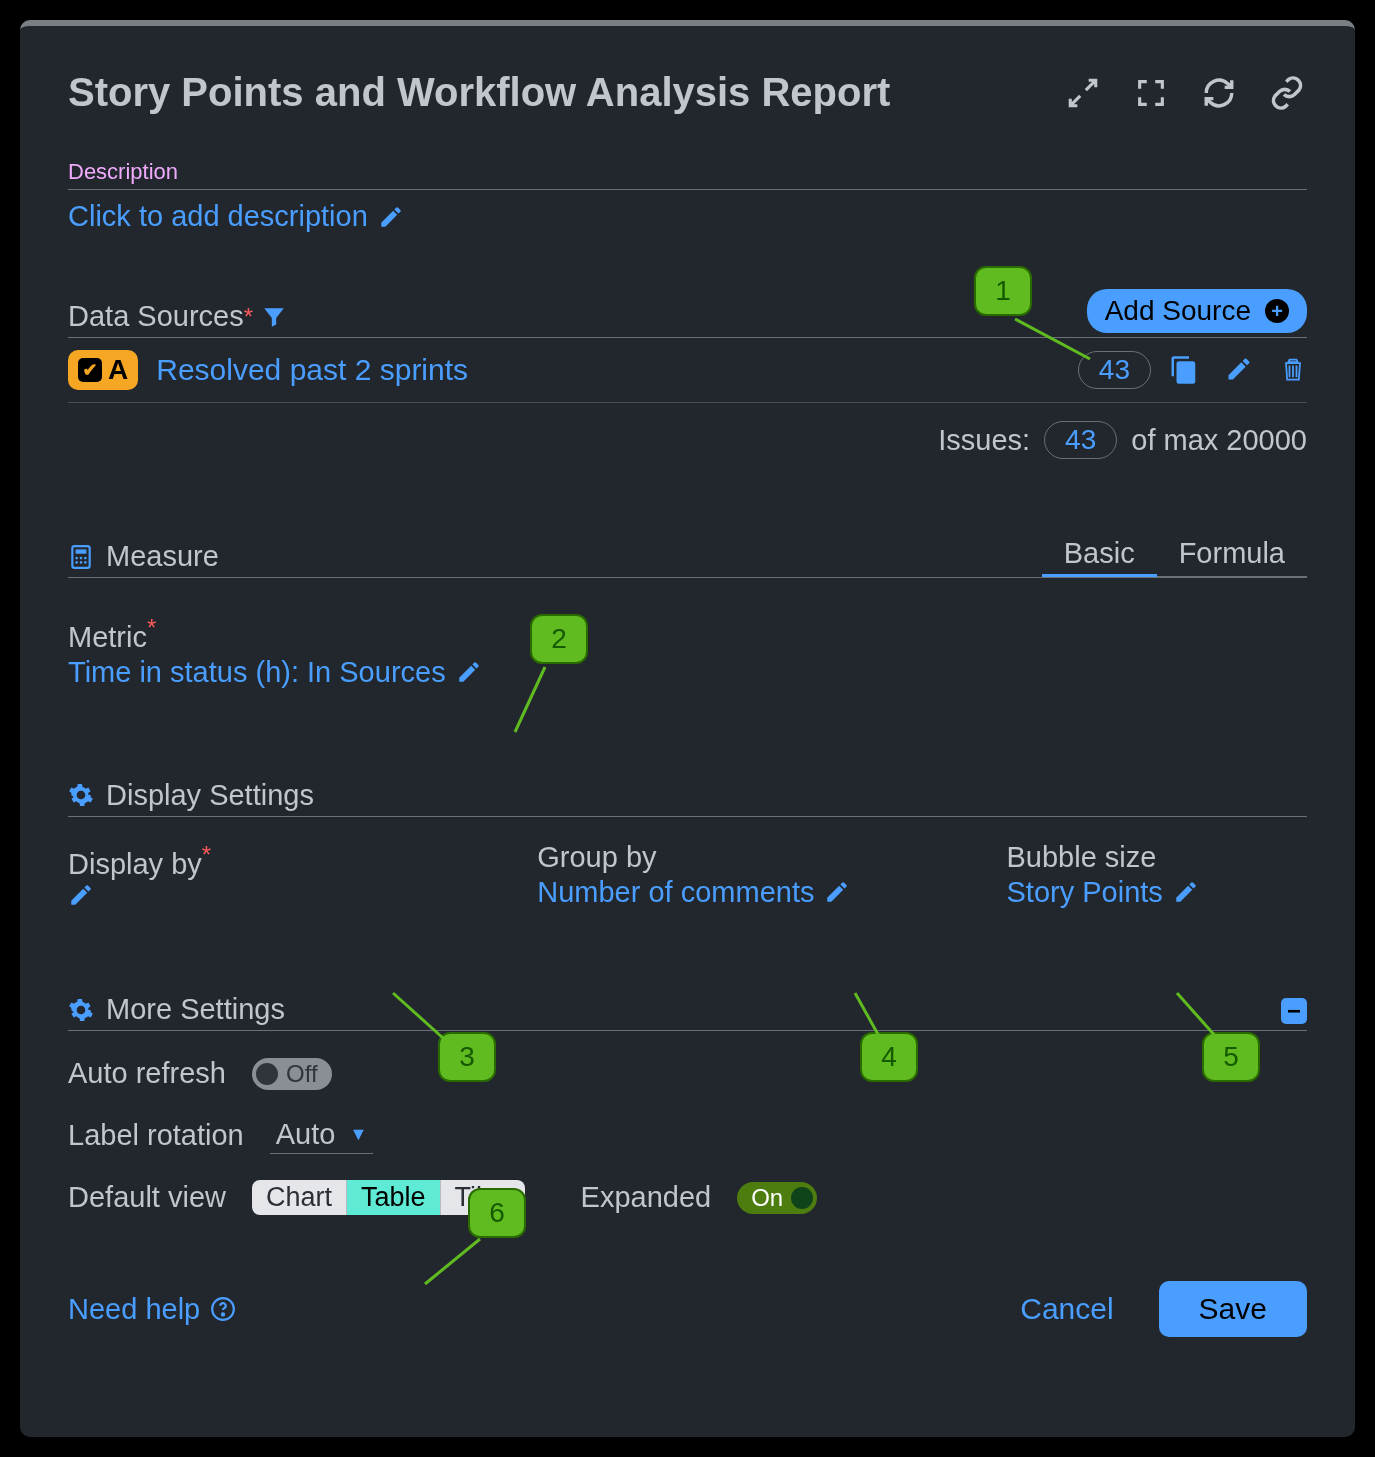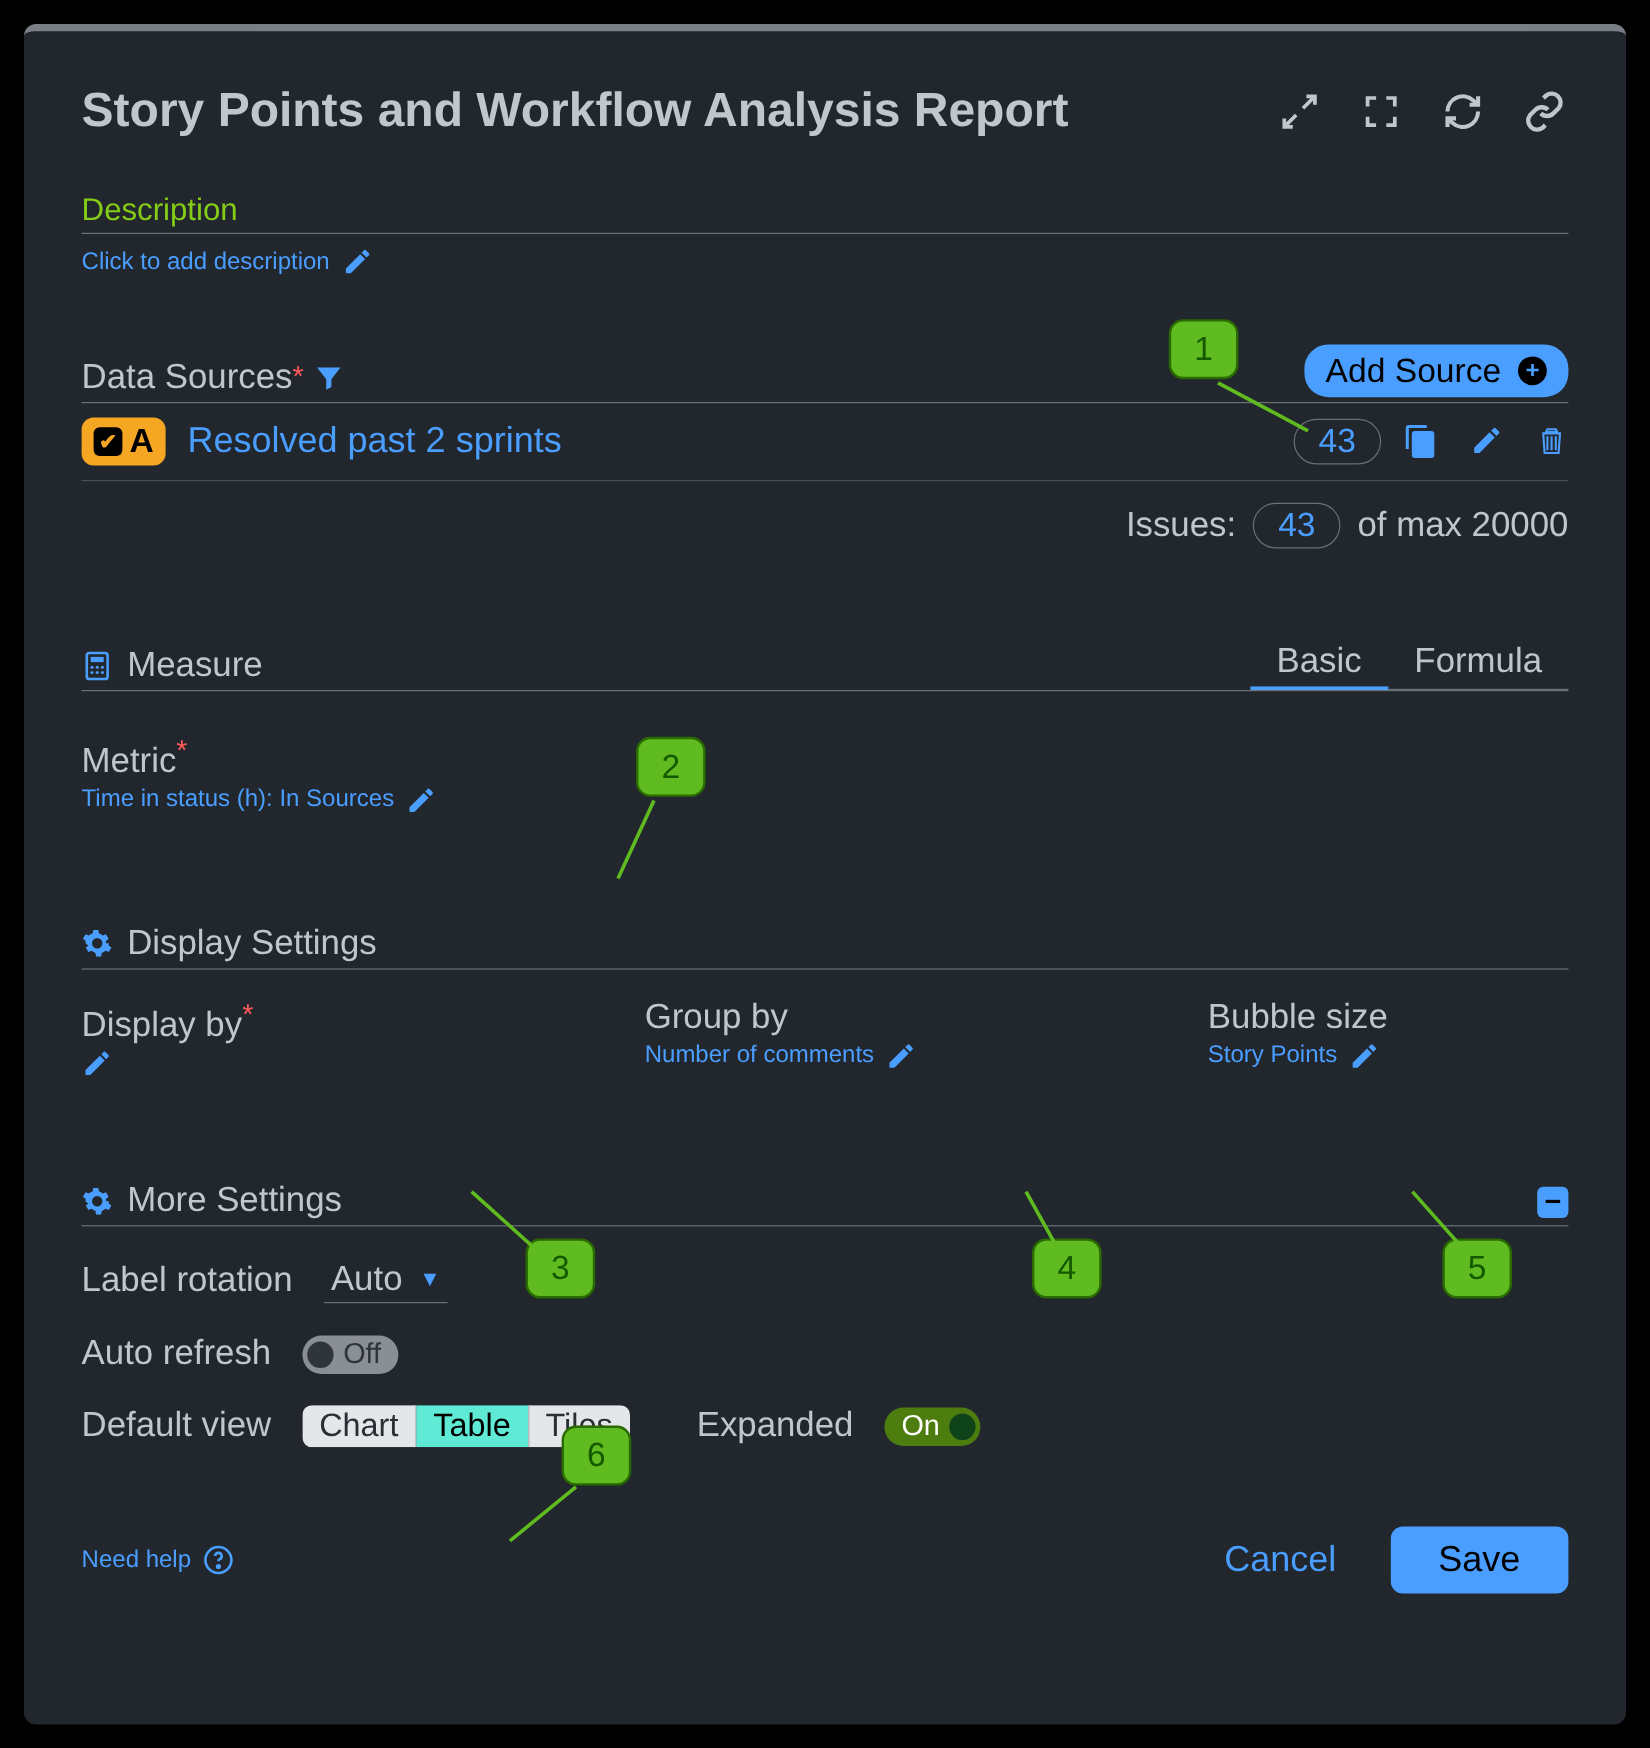--- a/index.html
+++ b/index.html
@@ -40,31 +40,31 @@
   .icon-btn {
     width: 40px; height: 40px;
     display: flex; align-items: center; justify-content: center;
     color: #c0c6cc;
     cursor: pointer;
   }
   .section {
     margin-top: 14px;
   }
   .section-label {
-    font-size: 26px;
-    color: #84cc16;
+    font-size: 22px;
+    color: #f0abfc;
     display: flex;
     align-items: center;
     gap: 12px;
     padding-bottom: 4px;
     border-bottom: 1px solid #6a7078;
   }
   .link {
     color: #4a9eff;
-    font-size: 20px;
+    font-size: 29px;
     cursor: pointer;
     display: inline-flex;
     align-items: center;
     gap: 10px;
   }
   .req { color: #ff5a5a; font-size: 24px; vertical-align: super; }
   .filter-icon { color: #4a9eff; margin-left: 8px; }
   .ds-header {
     display: flex;
     justify-content: space-between;
@@ -487,32 +487,32 @@
         <svg width="26" height="26" viewBox="0 0 24 24" fill="#4a9eff">
             <path d="M12 8a4 4 0 1 0 0 8 4 4 0 0 0 0-8zm9 4c0 .6-.06 1.18-.17 1.74l2.1 1.64-2 3.46-2.48-1a7.9 7.9 0 0 1-3 1.74l-.38 2.64h-4l-.38-2.64a7.9 7.9 0 0 1-3-1.74l-2.48 1-2-3.46 2.1-1.64A8.1 8.1 0 0 1 3 12c0-.6.06-1.18.17-1.74L1.07 8.62l2-3.46 2.48 1a7.9 7.9 0 0 1 3-1.74L8.93 1.78h4l.38 2.64a7.9 7.9 0 0 1 3 1.74l2.48-1 2 3.46-2.1 1.64c.11.56.17 1.14.17 1.74z"></path>
           </svg>
       </span>
       <span>More Settings</span>
     </div>
     <div class="collapse-btn">−</div>
   </div>
 
   <div class="setting-row">
+    <span>Auto refresh</span>
+    <span class="toggle-off">
+      <span class="knob"></span>
+      <span>Off</span>
+    </span>
+  </div>
+
+  <div class="setting-row">
     <span>Label rotation</span>
     <span class="dropdown">
       <span>Auto</span>
       <span class="tri">▼</span>
-    </span>
-  </div>
-
-  <div class="setting-row">
-    <span>Auto refresh</span>
-    <span class="toggle-off">
-      <span class="knob"></span>
-      <span>Off</span>
     </span>
   </div>
 
   <div class="setting-row">
     <span>Default view</span>
     <span class="seg">
       <span class="seg-item">Chart</span>
       <span class="seg-item active">Table</span>
       <span class="seg-item">Tiles</span>
     </span>

